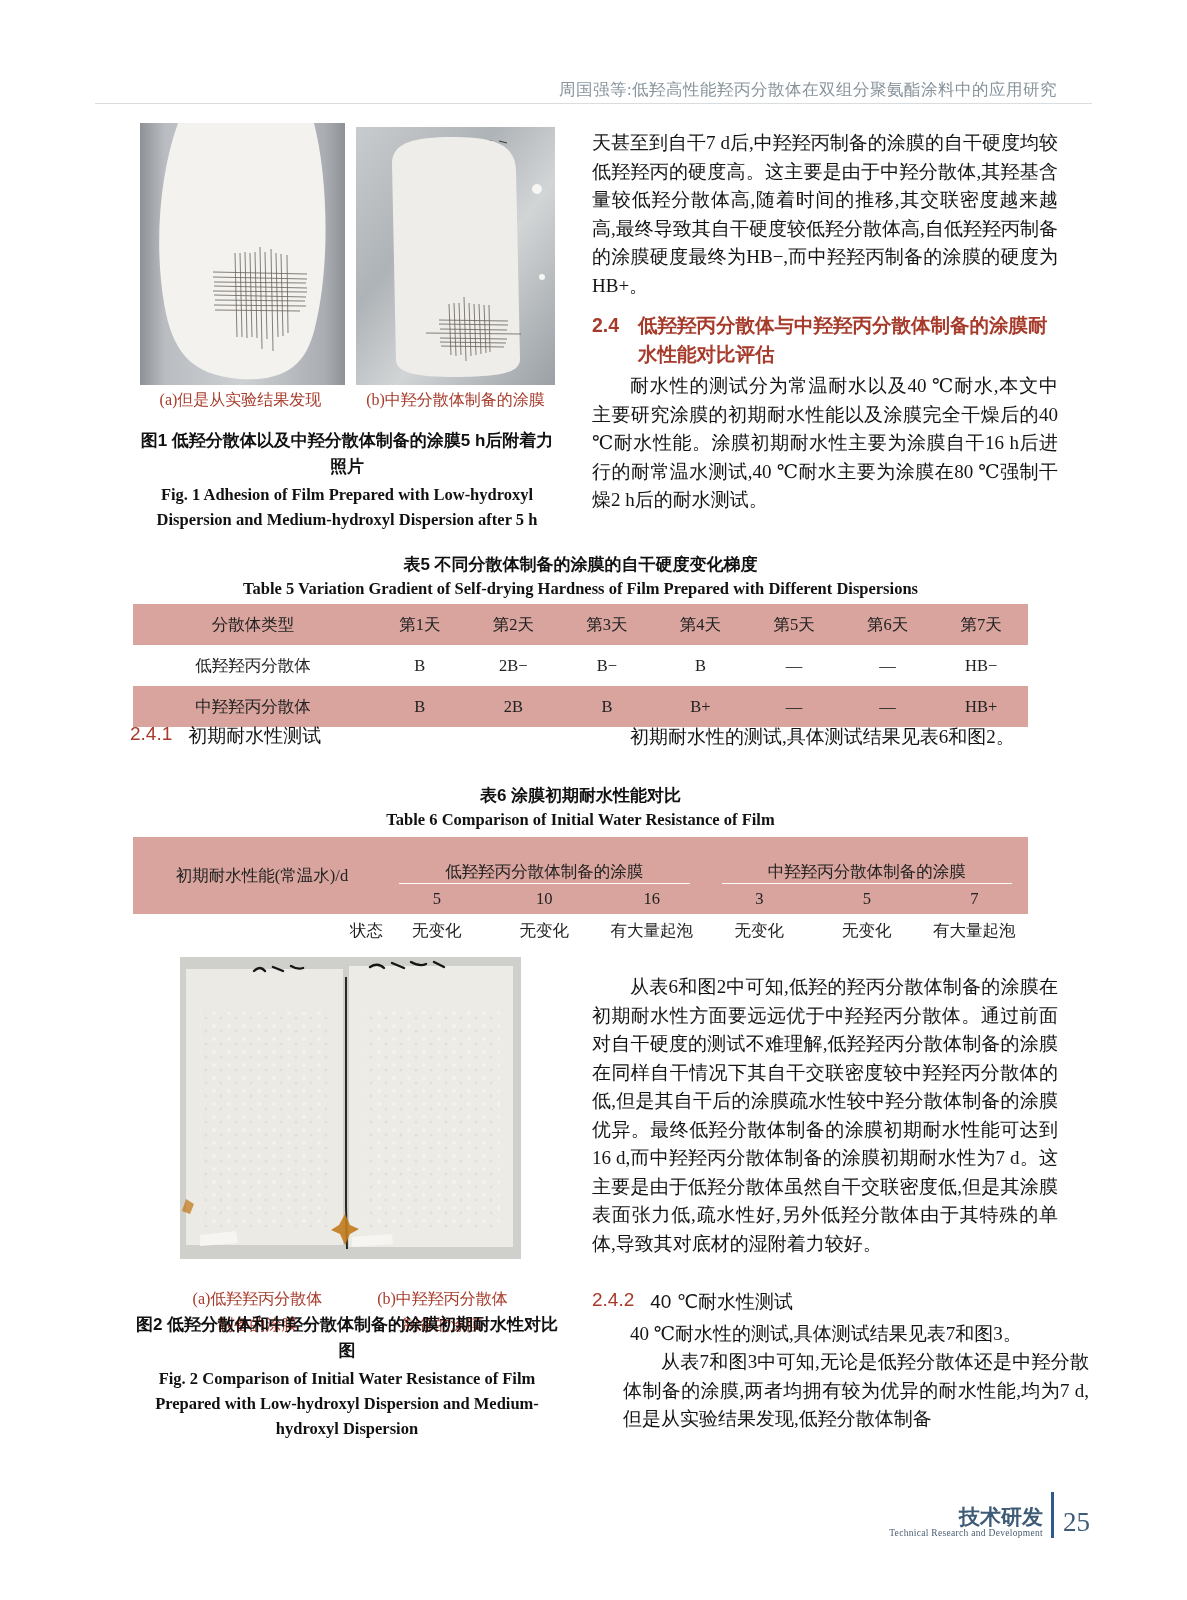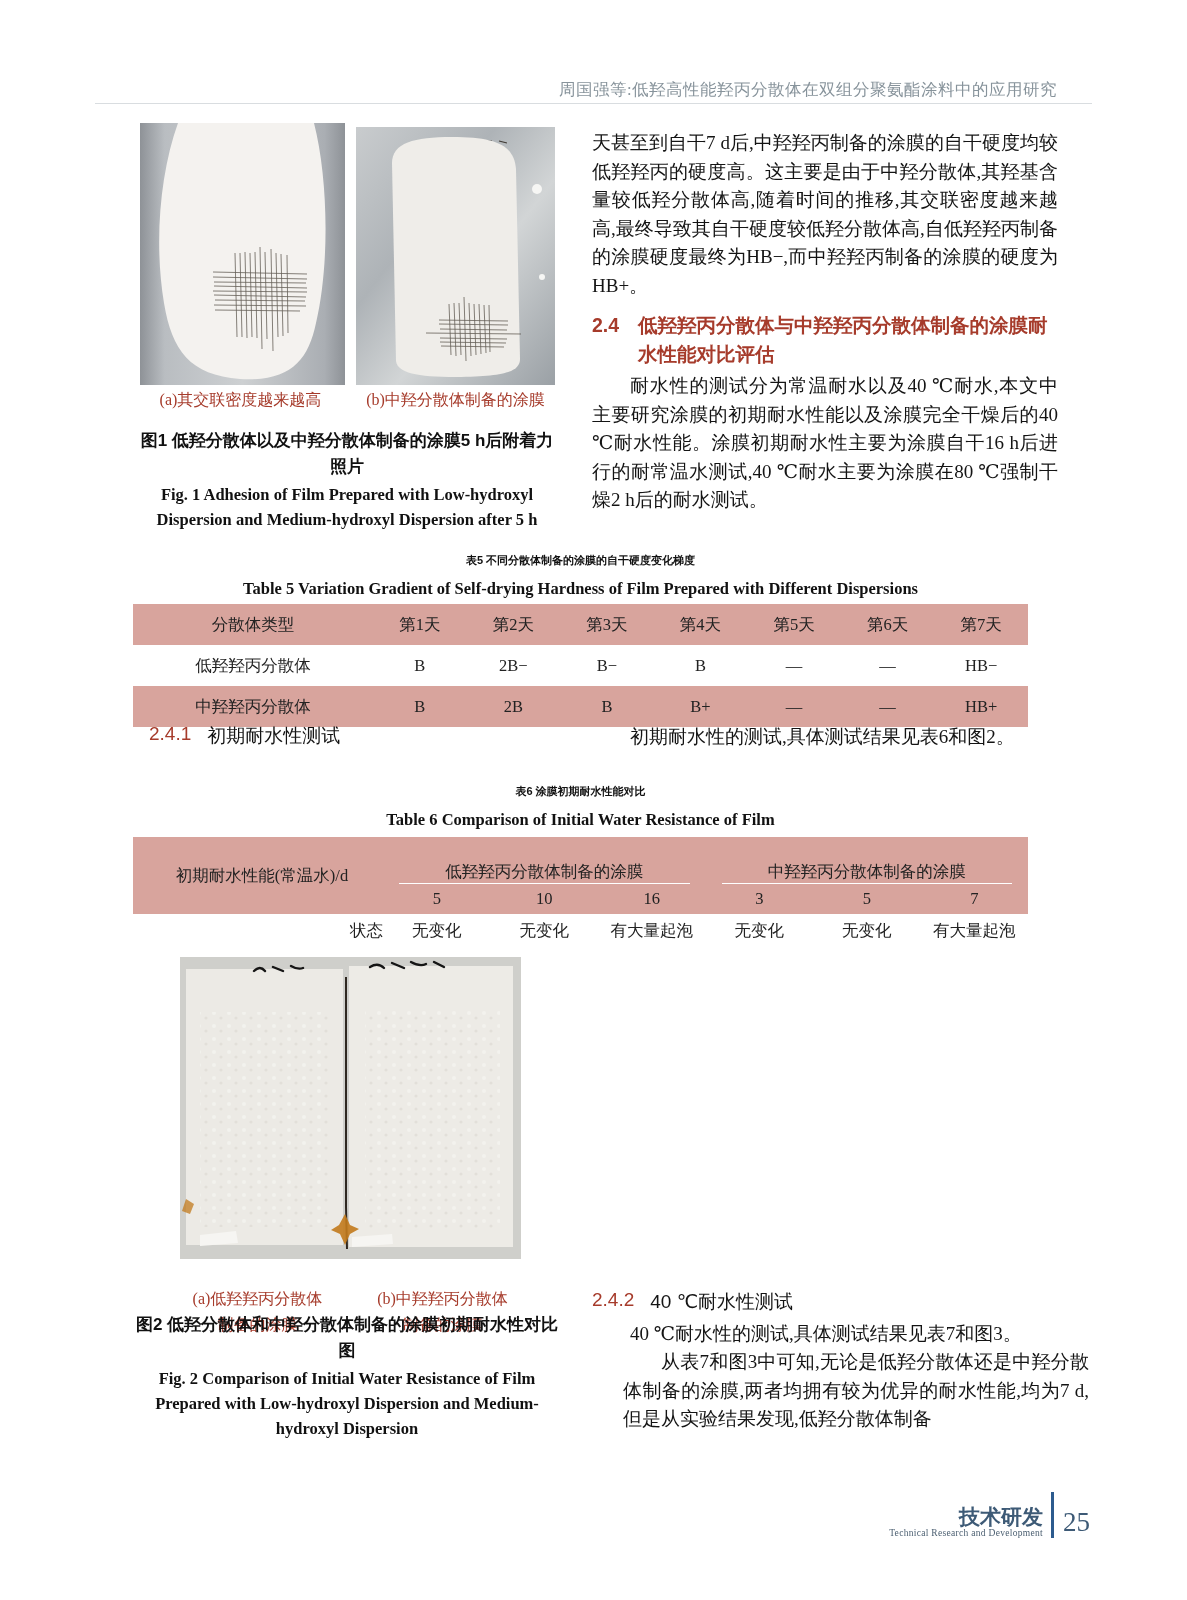--- a/index.html
+++ b/index.html
@@ -41,26 +41,26 @@
   #para5{left:592px;top:1320px;}
   #para6{left:612px;top:1348px;margin-left:11px;}
 
   .sec-head{display:flex;font-family:"Liberation Sans","DejaVu Sans",sans-serif;}
   #sec24{left:592px;top:311px;width:466px;font-size:19.5px;line-height:29px;font-weight:bold;color:#a63b2b;}
   #sec24 .num{width:46px;flex:none;}
   #sec24 .ttl{flex:1;}
   .sub-sec{font-size:19px;}
   .sub-sec .num{color:#a63b2b;margin-right:16px;}
   .sub-sec .ttl{color:#141414;}
-  #sec241{left:149px;top:723px;}
+  #sec241{left:130px;top:723px;}
   #para3{left:592px;top:723px;}
   #sec242{left:592px;top:1289px;}
 
   
-  .tbl-title-zh{text-align:center;font-weight:bold;font-size:11px;font-family:"Liberation Sans","DejaVu Sans",sans-serif;color:#111;}
+  .tbl-title-zh{text-align:center;font-weight:bold;font-size:17px;font-family:"Liberation Sans","DejaVu Sans",sans-serif;color:#111;}
   .tbl-title-en{text-align:center;font-weight:bold;font-size:16.5px;color:#111;}
   #t5-title-zh{left:133px;top:553px;width:895px;}
   #t5-title-en{left:133px;top:579px;width:895px;}
   #t6-title-zh{left:133px;top:784px;width:895px;}
   #t6-title-en{left:133px;top:810px;width:895px;}
 
   table{border-collapse:collapse;table-layout:fixed;font-size:16.5px;color:#222;}
   #table5{left:133px;top:604px;width:895px;}
   #table5 td{height:41px;text-align:center;padding:0;}
   .pink{background:#d8a49d;}
@@ -153,21 +153,21 @@
         <line x1="108" y1="170" x2="110" y2="234"></line>
       <line x1="113" y1="176" x2="115" y2="229"></line>
         <line x1="118" y1="177" x2="120" y2="228"></line>
       <line x1="123" y1="177" x2="125" y2="227"></line>
         <line x1="128" y1="178" x2="130" y2="226"></line>
       <line x1="133" y1="178" x2="134" y2="225"></line>
     </g>
   </svg>
 
   <div class="abs fig-sub" id="fig1-sub">
-    <span class="half">(a)其交联密度越来越高</span>
+    <span class="half">(a)但是从实验结果发现</span>
     <span class="half">(b)中羟分散体制备的涂膜</span>
   </div>
   <div class="abs fig-title-zh" id="fig1-title-zh">图1  低羟分散体以及中羟分散体制备的涂膜5 h后附着力照片</div>
   <div class="abs fig-title-en" id="fig1-title-en">Fig. 1  Adhesion of Film Prepared with Low-hydroxyl Dispersion and Medium-hydroxyl Dispersion after 5 h</div>
 
   <div class="abs para" id="para1">天甚至到自干7 d后,中羟羟丙制备的涂膜的自干硬度均较低羟羟丙的硬度高。这主要是由于中羟分散体,其羟基含量较低羟分散体高,随着时间的推移,其交联密度越来越高,最终导致其自干硬度较低羟分散体高,自低羟羟丙制备的涂膜硬度最终为HB−,而中羟羟丙制备的涂膜的硬度为HB+。</div>
 
   <div class="abs sec-head" id="sec24">
     <span class="num">2.4</span>
     <span class="ttl">低羟羟丙分散体与中羟羟丙分散体制备的涂膜耐水性能对比评估</span>
@@ -299,20 +299,21 @@
       <span>制备的涂膜</span>
     </span>
     <span class="half">
       <span>(b)中羟羟丙分散体</span><br>
       <span>制备的涂膜</span>
     </span>
   </div>
   <div class="abs fig-title-zh" id="fig2-title-zh">图2  低羟分散体和中羟分散体制备的涂膜初期耐水性对比图</div>
   <div class="abs fig-title-en" id="fig2-title-en">Fig. 2  Comparison of Initial Water Resistance of Film Prepared with Low-hydroxyl Dispersion and Medium-hydroxyl Dispersion</div>
 
+  <div class="abs para indent" id="para4">从表6和图2中可知,低羟的羟丙分散体制备的涂膜在初期耐水性方面要远远优于中羟羟丙分散体。通过前面对自干硬度的测试不难理解,低羟羟丙分散体制备的涂膜在同样自干情况下其自干交联密度较中羟羟丙分散体的低,但是其自干后的涂膜疏水性较中羟分散体制备的涂膜优异。最终低羟分散体制备的涂膜初期耐水性能可达到16 d,而中羟羟丙分散体制备的涂膜初期耐水性为7 d。这主要是由于低羟分散体虽然自干交联密度低,但是其涂膜表面张力低,疏水性好,另外低羟分散体由于其特殊的单体,导致其对底材的湿附着力较好。</div>
   <div class="abs sec-head sub-sec" id="sec242">
     <span class="num">2.4.2</span>
     <span class="ttl">40 ℃耐水性测试</span>
   </div>
   <div class="abs para indent" id="para5">40 ℃耐水性的测试,具体测试结果见表7和图3。</div>
   <div class="abs para indent" id="para6">从表7和图3中可知,无论是低羟分散体还是中羟分散体制备的涂膜,两者均拥有较为优异的耐水性能,均为7 d,但是从实验结果发现,低羟分散体制备</div>
 
   <div class="abs" id="footer">
     <div class="names">
       <div class="zh">技术研发</div>

